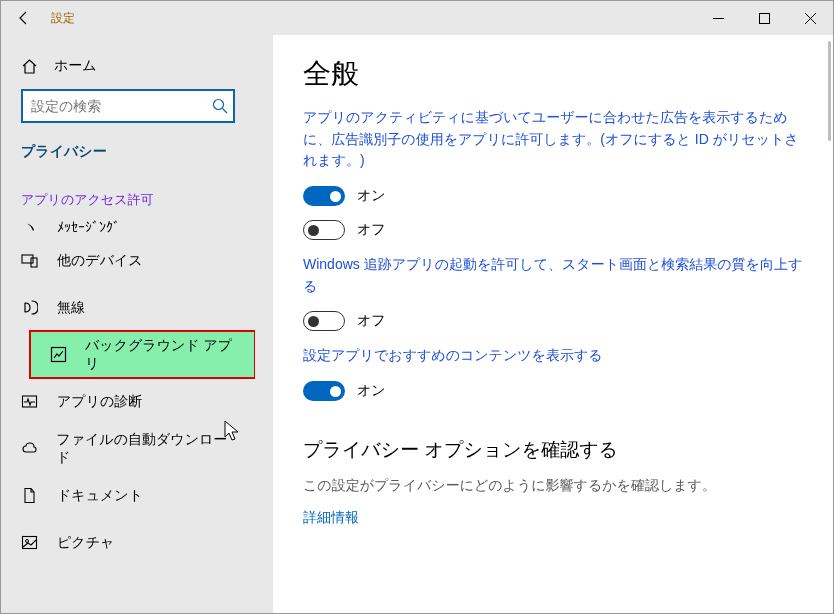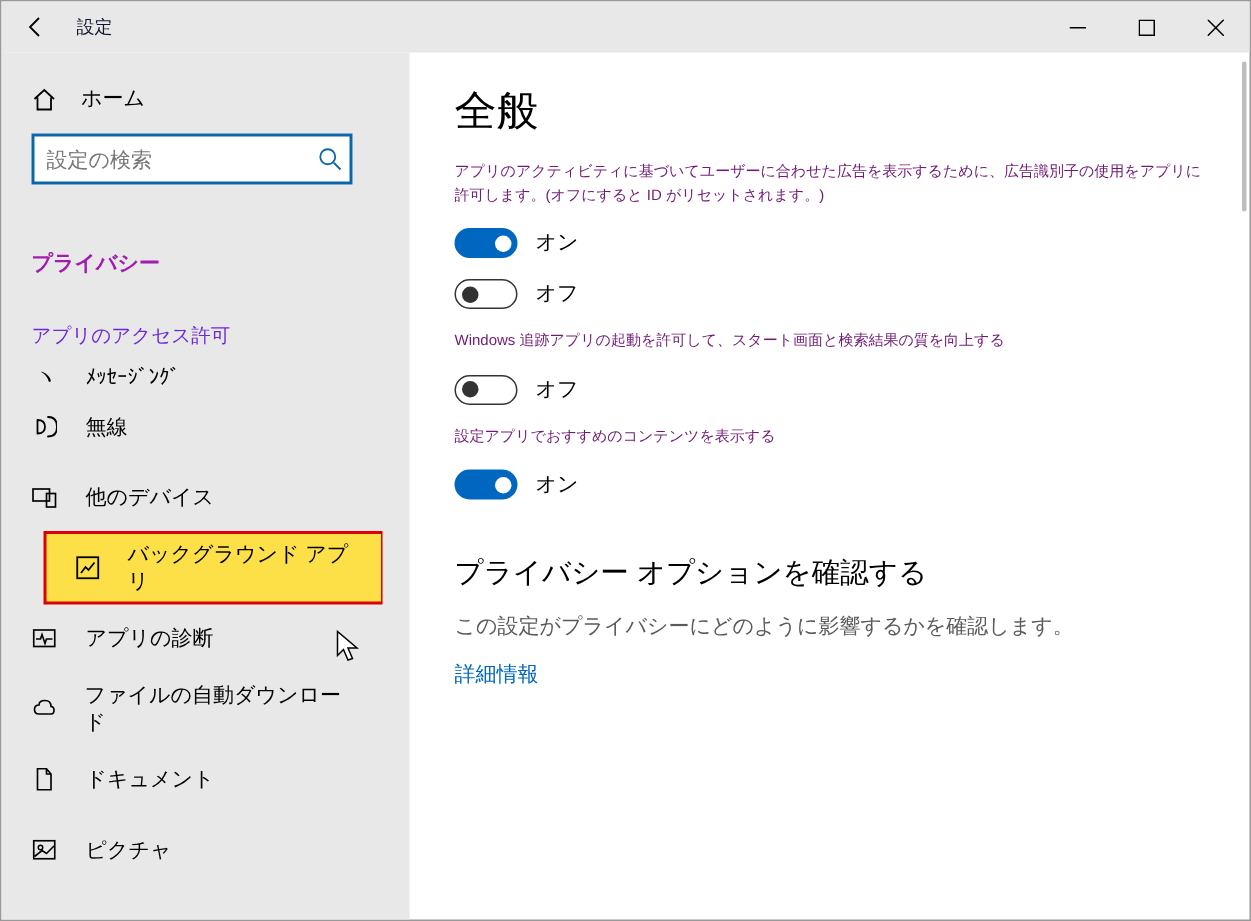--- a/index.html
+++ b/index.html
@@ -1,41 +1,41 @@
 <!DOCTYPE html>
 <html><head>
   <meta charset="utf-8">
   <style>
     * { margin:0; padding:0; box-sizing:border-box; font-family:"Yu Gothic UI","Meiryo","Segoe UI",sans-serif; }
     body { width:834px; height:614px; overflow:hidden; background:#fff; position:relative; }
     .window { display:flex; flex-direction:column; width:834px; height:614px; border:1px solid #999; }
     .titlebar { height:34px; display:flex; align-items:center; background:#e8e8e8; }
     .back-btn { width:46px; height:34px; display:flex; align-items:center; justify-content:center; }
-    .title { font-size:12px; padding-left:4px; color:#0f172a; }
+    .title { font-size:12px; padding-left:4px; color:#a16207; }
     .win-ctrls { margin-left:auto; display:flex; }
     .win-btn { width:46px; height:34px; display:flex; align-items:center; justify-content:center; font-size:11px; color:#000; }
     .body { flex:1; display:flex; min-height:0; }
     .sidebar { width:272px; background:#e8e8e8; padding:14px 18px 0 0; overflow:hidden; display:flex; flex-direction:column; }
     .home-row { display:flex; align-items:center; gap:16px; padding:8px 20px 14px 20px; font-size:14px; }
     .search-box { margin:0 20px 20px 20px; height:34px; border:2px solid #0a66a8; background:#fff; display:flex; align-items:center; padding:0 8px; }
     .search-box input { flex:1; border:none; outline:none; font-size:14px; background:transparent; }
     .search-box input::placeholder { color:#767676; }
     .search-icon { color:#0a66a8; }
-    .section-label { font-size:14px; font-weight:600; padding:0 20px 18px 20px; color:#a21caf;margin-top:24px; }
+    .section-label { font-size:14px; font-weight:600; padding:0 20px 18px 20px; color:#0c4a6e; }
     .group-label { font-size:13px; color:#6d28d9; padding:0 20px 8px 20px; }
     .nav-scroll { flex:1; overflow:hidden; position:relative; }
     .nav-item { display:flex; align-items:center; gap:18px; height:47px; padding:0 20px; font-size:14px; color:#000; }
     .nav-item.truncated { color:#000; padding-top:2px; height:20px; overflow:hidden; align-items:flex-start; }
     .nav-item .icon { width:18px; text-align:center; }
-    .nav-item.highlighted { background:#fde047; outline:2px solid #d00; outline-offset:-1px;margin-left:29px; }
+    .nav-item.highlighted { background:#86efac; outline:2px solid #d00; outline-offset:-1px;margin-left:29px; }
     .mouse-cursor { position:absolute; left:224px; top:420px; pointer-events:none; }
     .content { flex:1; padding:20px 30px 0 30px; overflow:hidden; font-size:14px; color:#000; display:flex; flex-direction:column; gap:14px; }
     .content h1 { font-size:28px; font-weight:400; }
     .content h2 { font-size:19px; font-weight:400; margin-top:4px; }
-    .content p.desc { font-size:10px; line-height:1.55; color:#701a75; }
+    .content p.desc { font-size:14px; line-height:1.55; color:#1d4ed8; }
     .content p.sub { font-size:14px; color:#5a5a5a; }
     .toggle-row { display:flex; align-items:center; gap:12px; }
     .toggle { width:42px; height:20px; border-radius:10px; position:relative; }
     .toggle.on { background:#0067c0; }
     .toggle.off { background:transparent; border:1px solid #333; }
     .toggle .knob { width:11px; height:11px; border-radius:50%; position:absolute; top:4.5px; }
     .toggle.on .knob { background:#fff; right:4px; }
     .toggle.off .knob { background:#333; left:4px; top:3.5px; }
     .toggle-label { font-size:14px; }
     .link { color:#0067c0; font-size:14px; }
@@ -104,34 +104,34 @@
 
       <div class="nav-scroll">
         <div class="nav-item truncated">
           <span class="icon" style="letter-spacing:-1px;">ヽ</span>
           <span>ﾒｯｾｰｼﾞﾝｸﾞ</span>
         </div>
 
         <div class="nav-item">
           <span class="icon">
             <svg width="17" height="17" viewBox="0 0 17 17">
-                <path d="M4 4 V13 M4 4 Q9 4 9 8.5 Q9 13 4 13 M11 2 Q17 2 17 8.5 M11 15 Q17 15 17 8.5" stroke="#000" stroke-width="1.2" fill="none" stroke-linecap="round"></path>
-              </svg>
-          </span>
-          <span>無線</span>
-        </div>
-
-        <div class="nav-item">
-          <span class="icon">
-            <svg width="17" height="17" viewBox="0 0 17 17">
                 <rect x="1" y="3" width="11" height="8" stroke="#000" stroke-width="1.1" fill="none"></rect>
                 <rect x="10" y="6" width="6" height="9" stroke="#000" stroke-width="1.1" fill="none"></rect>
               </svg>
           </span>
           <span>他のデバイス</span>
+        </div>
+
+        <div class="nav-item">
+          <span class="icon">
+            <svg width="17" height="17" viewBox="0 0 17 17">
+                <path d="M4 4 V13 M4 4 Q9 4 9 8.5 Q9 13 4 13 M11 2 Q17 2 17 8.5 M11 15 Q17 15 17 8.5" stroke="#000" stroke-width="1.2" fill="none" stroke-linecap="round"></path>
+              </svg>
+          </span>
+          <span>無線</span>
         </div>
 
         <div class="nav-item highlighted">
           <span class="icon">
             <svg width="17" height="17" viewBox="0 0 17 17">
                 <rect x="1.5" y="1.5" width="14" height="14" stroke="#000" stroke-width="1.2" fill="none"></rect>
                 <path d="M4 12 L7 8 L9 10 L13 5" stroke="#000" stroke-width="1.2" fill="none"></path>
               </svg>
           </span>
           <span>バックグラウンド アプリ</span>

